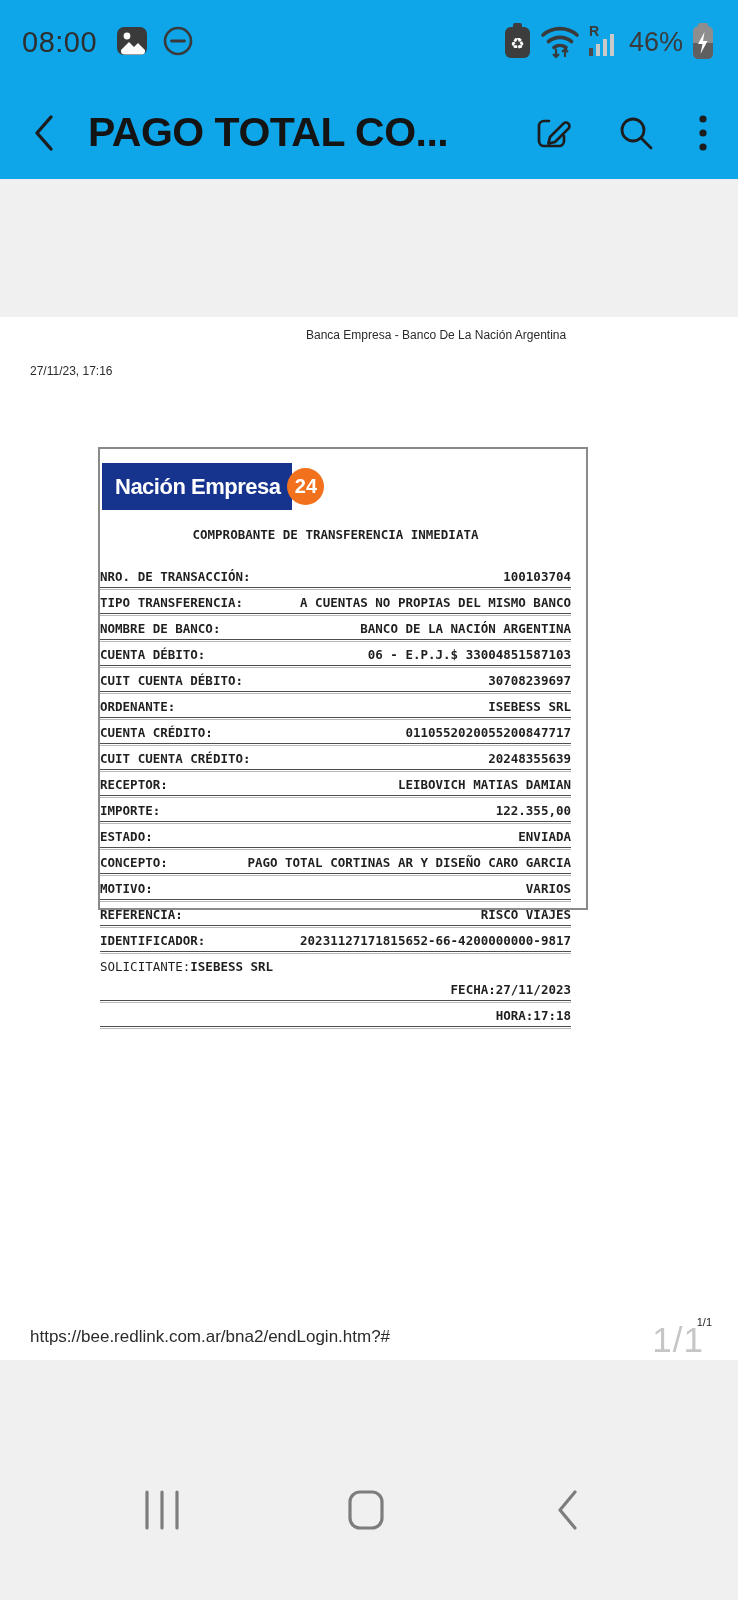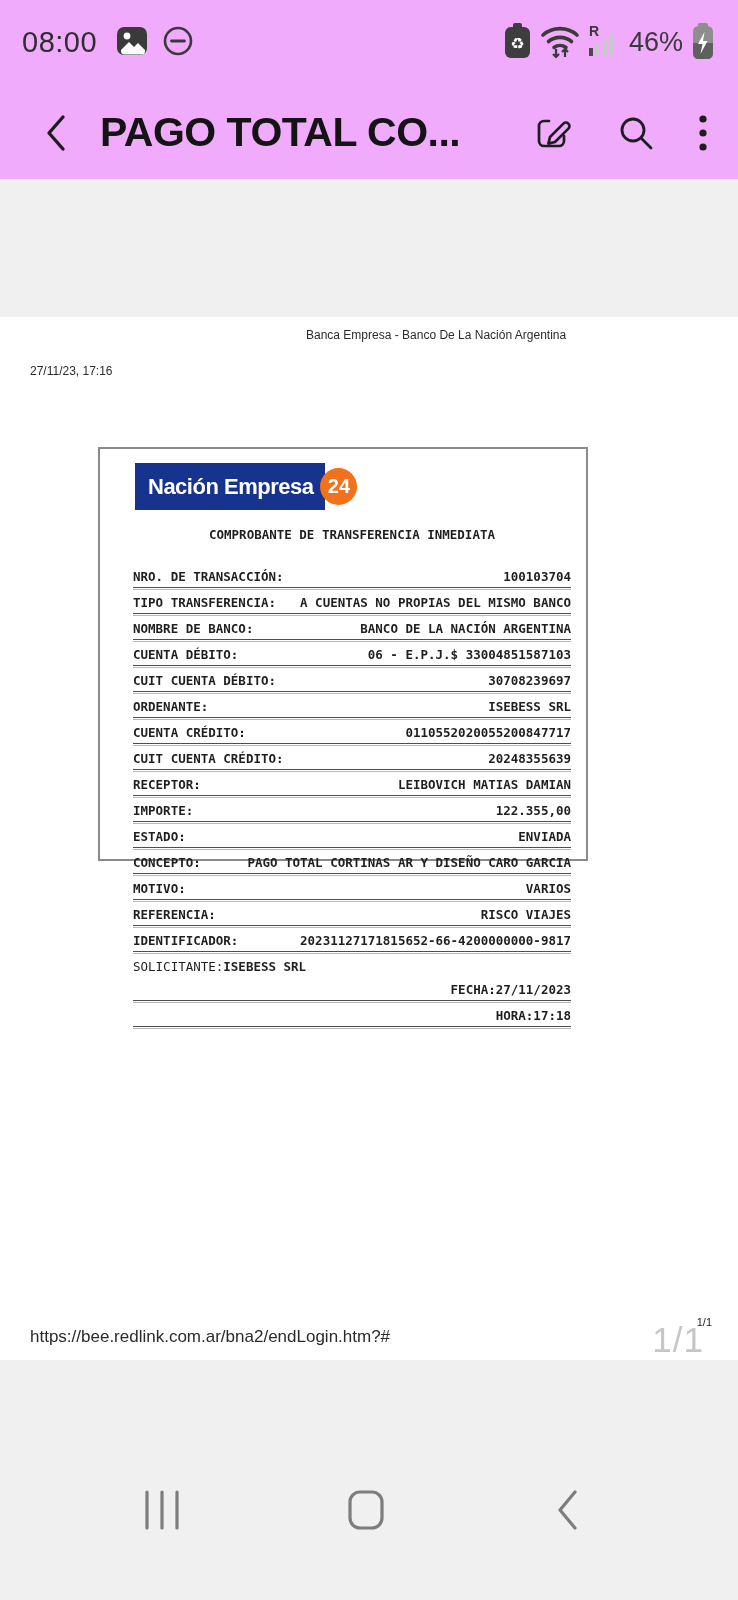--- a/index.html
+++ b/index.html
@@ -2,45 +2,45 @@
 <html><head>
 <meta charset="utf-8">
 <style>
   * { margin:0; padding:0; box-sizing:border-box; }
   html,body { width:738px; height:1600px; }
   body { font-family:"Liberation Sans", sans-serif; background:#f0f0f0; overflow:hidden; }
   .screen { position:relative; width:738px; height:1600px; }
 
   
   .topchrome { position:absolute; top:0; left:0; width:738px; height:180px;
-               background:#f0abfc; border-bottom:1px solid #ececec; z-index:5; }
+               background:#0ea5e9; border-bottom:1px solid #ececec; z-index:5; }
   .statusbar { position:absolute; top:0; left:0; right:0; height:85px;
                display:flex; align-items:center; padding:0 22px; }
   .sb-time { font-size:29px; color:#2e2e2e; letter-spacing:.5px; margin-right:18px; }
   .sb-left-icons { display:flex; align-items:center; gap:12px; }
   .sb-right { margin-left:auto; display:flex; align-items:center; gap:7px; }
   .sb-batt-text { font-size:27px; color:#3a3a3a; margin-left:2px; }
 
-  .appbar { position:absolute; top:85px; left:12px; right:0; height:95px;
+  .appbar { position:absolute; top:85px; left:0; right:0; height:95px;
             display:flex; align-items:center; padding:0 26px; }
   .appbar-title { font-size:41px; font-weight:700; color:#141414; letter-spacing:-.5px;
                   margin-left:26px; white-space:nowrap; overflow:hidden; flex:1; }
   .appbar-actions { display:flex; align-items:center; gap:34px; margin-left:10px; }
   .iconbtn { display:flex; align-items:center; justify-content:center; background:none; border:none; cursor:pointer; padding:4px; }
 
   
   .viewer { position:absolute; top:180px; left:0; width:738px; height:1420px; background:#f0f0f0; }
   .page { position:absolute; top:137px; left:0; width:738px; height:1043px; background:#ffffff; }
 
   .doc-header-date { position:absolute; top:11px; left:30px; font-size:12px; color:#2b2b2b;margin-top:36px; }
   .doc-header-title { position:absolute; top:11px; left:306px; font-size:12px; color:#2b2b2b; }
 
   
-  .receipt { position:absolute; left:98px; top:130px; width:490px; height:414px;
-             border:2px solid #8a8a8a; background:#fff; padding:14px 15px 0 33px;
+  .receipt { position:absolute; left:98px; top:130px; width:490px; height:463px;
+             border:2px solid #8a8a8a; background:#fff; padding:14px 15px 0 0;
              font-family:"DejaVu Sans Mono", monospace; color:#1f1f1f; }
   .logo-box { width:190px; height:47px; display:flex; align-items:center;
               padding:0 5px 0 13px; margin-left:2px; }
   .logo-text { color:#ffffff; font-family:"Liberation Sans", sans-serif;
                font-weight:700; font-size:22px; letter-spacing:-.5px; margin-right:7px; white-space:nowrap; }
   .logo-badge { width:37px; height:37px; border-radius:50%; flex:0 0 auto;
                 display:flex; align-items:center; justify-content:center;
                 color:#fff; font-family:"Liberation Sans", sans-serif; font-weight:700; font-size:20px; }
   .receipt-title { text-align:center; font-size:12.5px; font-weight:700; margin-top:17px; letter-spacing:0; }
   .rows { margin-top:22px; }

